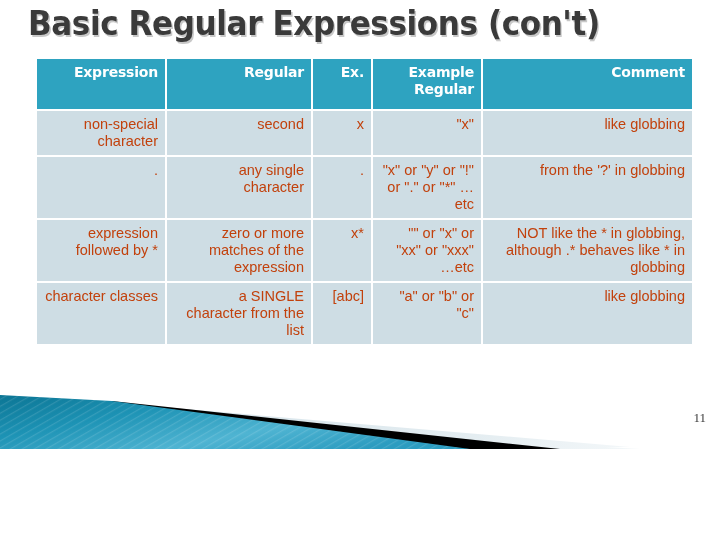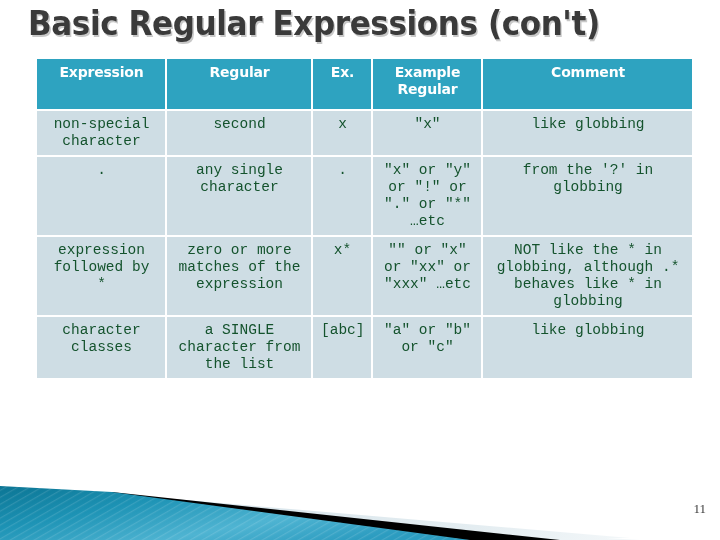--- a/index.html
+++ b/index.html
@@ -13,21 +13,21 @@
     height: 540px;
     position: relative;
     overflow: hidden;
     font-family: "Liberation Sans", sans-serif;
   }
 
   #slide {
     position: absolute;
     left: 0; top: 0;
     width: 720px;
-    height: 540px;
+    height: 449px;
     background: #ffffff;
     overflow: hidden;
   }
 
   
   #slide-title {
     position: absolute;
     left: 28px;
     top: 2px;
     width: 660px;
@@ -53,35 +53,35 @@
     border-collapse: separate;
     border-spacing: 2px;
     table-layout: fixed;
     background: transparent;
   }
   #re-table th, #re-table td {
     vertical-align: top;
     padding: 5px 7px 5px 8px;
     font-size: 14.5px;
     line-height: 17px;
-    text-align: center;
+    text-align: right;
   }
   #re-table thead th {
     background: #2ea3c0;
     color: #ffffff;
     font-weight: bold;
     font-family: "DejaVu Sans", sans-serif;
     font-size: 14px;
     letter-spacing: -0.2px;
     height: 40px;
   }
   #re-table tbody td {
     background: #cedde4;
-    color: #14532d;
-    font-family: Liberation Mono, monospace;
+    color: #c2410c;
+    font-family: Liberation Sans, sans-serif;
     font-weight: normal;
   }
 
   
   col.c-expression     { width: 128px; }
   col.c-matches        { width: 144px; }
   col.c-ex             { width:  58px; }
   col.c-example-matches{ width: 108px; }
   col.c-comment        { width: 209px; }
 

